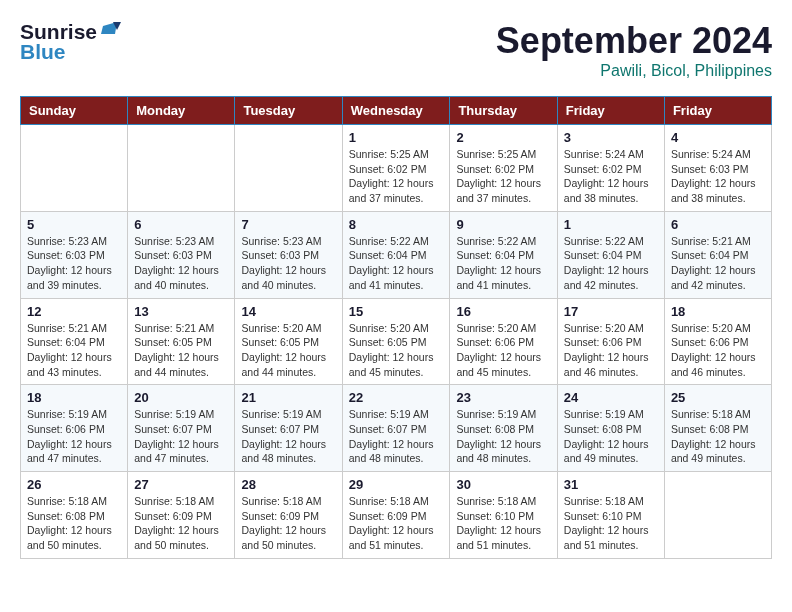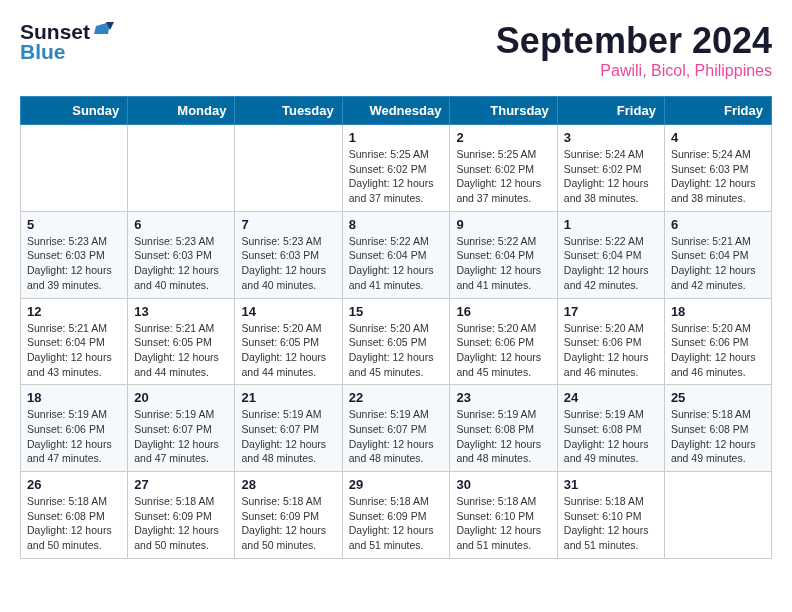--- a/index.html
+++ b/index.html
@@ -24,31 +24,31 @@
     .title-block {
       text-align: right;
     }
     .month-title {
       font-size: 36px;
       font-weight: bold;
       color: #1a1a2e;
     }
     .location {
       font-size: 16px;
-      color: #ec4899;
+      color: #0f766e;
     }
     .calendar {
       width: 100%;
       border-collapse: collapse;
       font-size: 11px;
     }
     .calendar th {
-      background: #0369a1;
+      background: #7f1d1d;
       color: #fff;
-      text-align: right;
+      text-align: left;
       padding: 6px 8px;
       font-size: 13px;
       border: 1px solid #2e86c1;
     }
     .calendar td {
       border: 1px solid #ccc;
       vertical-align: top;
       padding: 5px 6px;
       width: 108px;
       min-height: 80px;
@@ -74,21 +74,21 @@
     }
   </style>
 </head>
 <body>
 
 <div class="header">
   <div class="logo">
     <div style="display:flex;align-items:center;">
       <div style="display:flex;flex-direction:column;align-items:flex-start;">
         <div style="display:flex;align-items:center;gap:0px;">
-          <span style="font-size:21px;font-weight:bold;color:#1a1a2e;">Sunset</span>
+          <span style="font-size:21px;font-weight:bold;color:#1a1a2e;">Sunrise</span>
           <svg width="22" height="22" viewBox="0 0 22 22" style="margin-left:2px;margin-bottom:2px;">
             <polygon points="4,6 18,2 16,14 2,14" fill="#2e86c1"></polygon>
             <polygon points="14,2 22,2 18,10" fill="#1a3a6e"></polygon>
           </svg>
         </div>
         <span style="font-size:21px;font-weight:bold;color:#2e86c1;margin-top:-4px;">Blue</span>
       </div>
     </div>
   </div>
   <div class="title-block">

